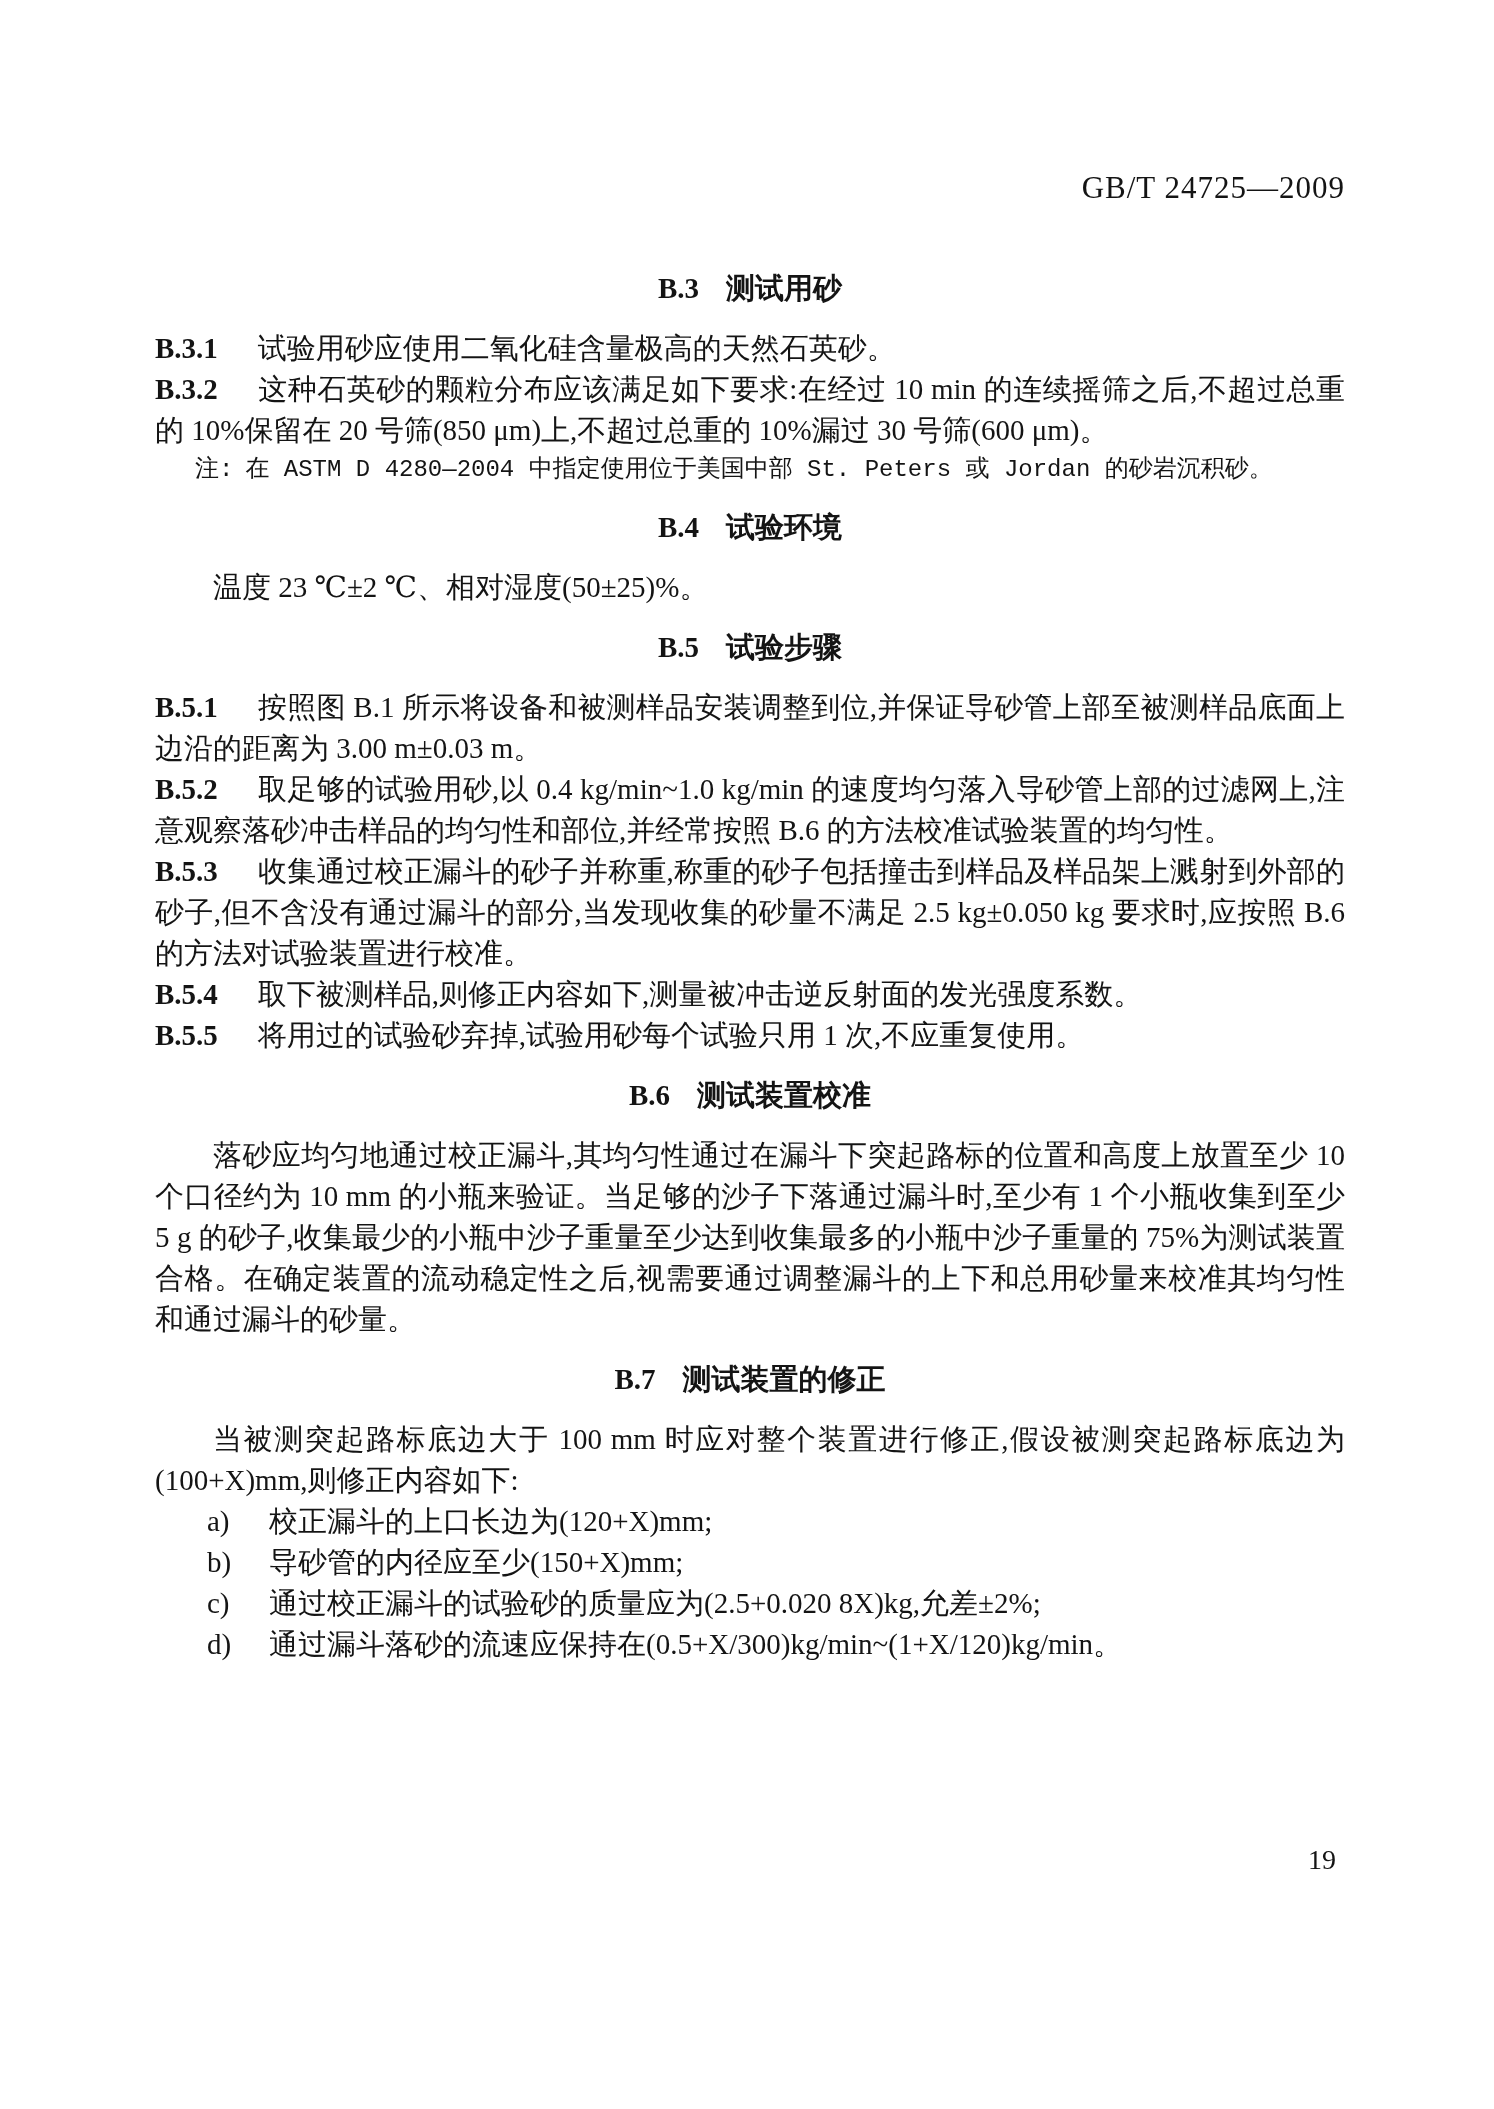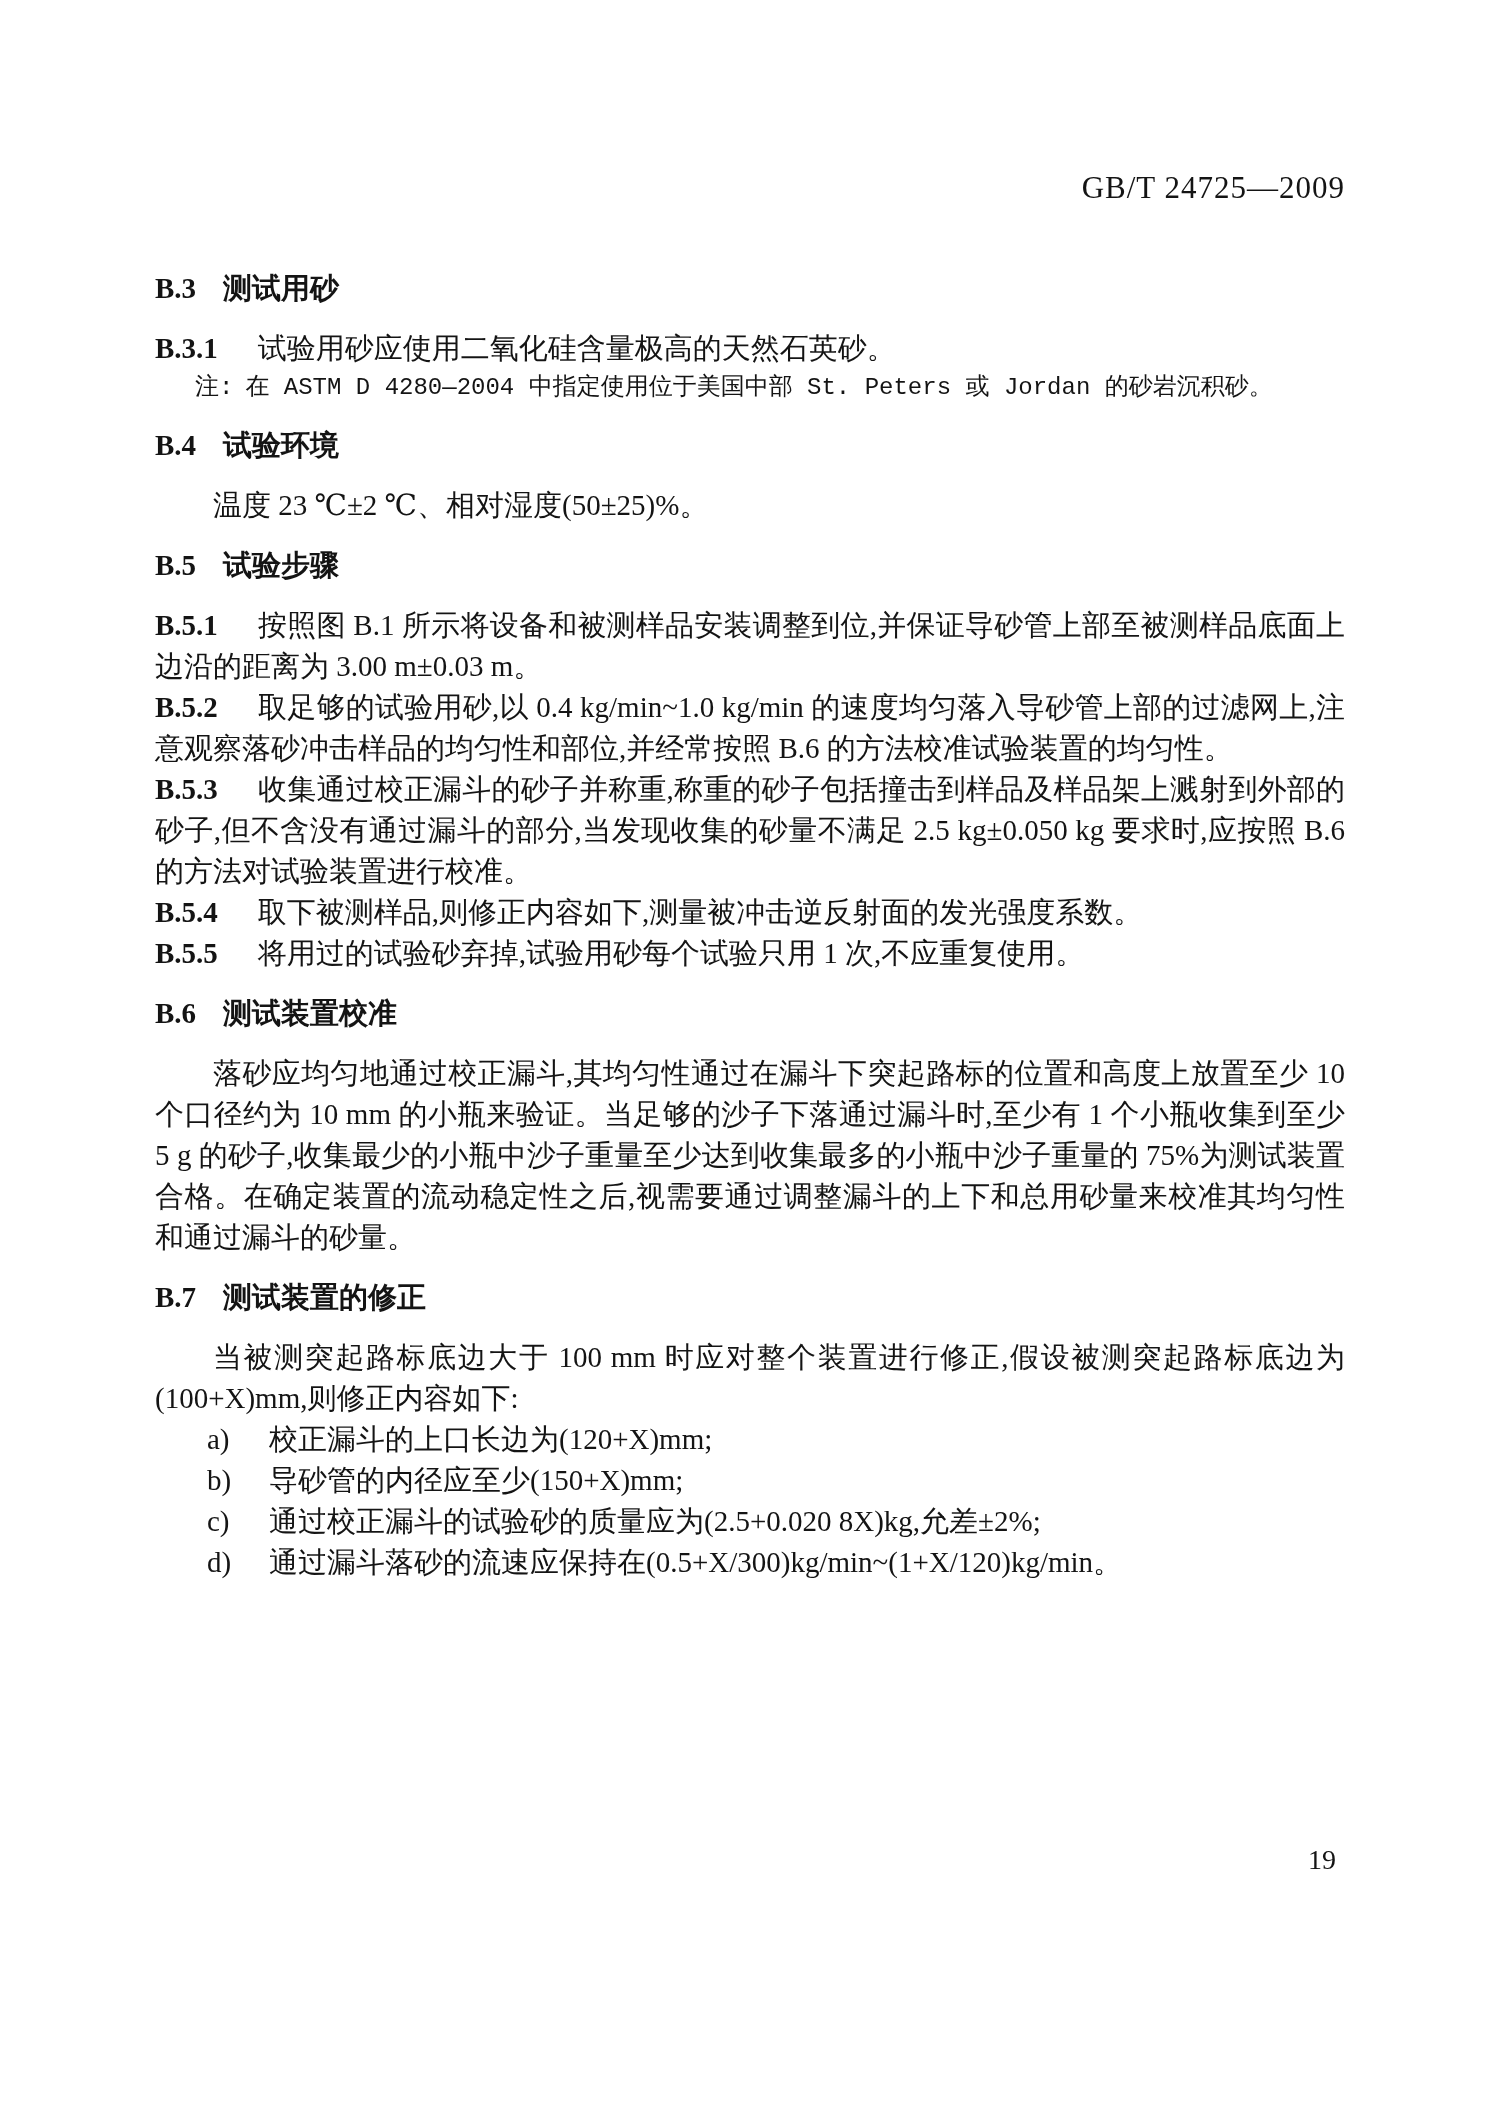--- a/index.html
+++ b/index.html
@@ -25,21 +25,21 @@
     font-size: 31px;
     line-height: 36px;
     letter-spacing: 1px;
     font-family: "Liberation Serif", "DejaVu Serif", serif;
   }
   .clause-heading {
     font-size: 29px;
     font-weight: bold;
     line-height: 41px;
     margin: 19px 0;
-    text-align: left;
+    text-align: center;
   }
   .clause-heading.first {
     margin-top: 62px;
   }
   .clause-heading .num {
     margin-right: 27px;
   }
   .para {
     font-size: 29px;
     line-height: 41px;
@@ -88,20 +88,23 @@
   <div class="doc-header">GB/T 24725—2009</div>
 
   <p class="clause-heading first">
     <span class="num">B.3</span><span class="title">测试用砂</span>
   </p>
 
   <p class="para">
     <span class="pnum">B.3.1</span><span>试验用砂应使用二氧化硅含量极高的天然石英砂。</span>
   </p>
 
+  <p class="para">
+    <span class="pnum">B.3.2</span><span>这种石英砂的颗粒分布应该满足如下要求:在经过 10 min 的连续摇筛之后,不超过总重的 10%保留在 20 号筛(850 μm)上,不超过总重的 10%漏过 30 号筛(600 μm)。</span>
+  </p>
 
   <p class="note">
     <span class="note-label">注:</span><span>在 ASTM D 4280—2004 中指定使用位于美国中部 St. Peters 或 Jordan 的砂岩沉积砂。</span>
   </p>
 
   <p class="clause-heading">
     <span class="num">B.4</span><span class="title">试验环境</span>
   </p>
 
   <p class="para indent">

